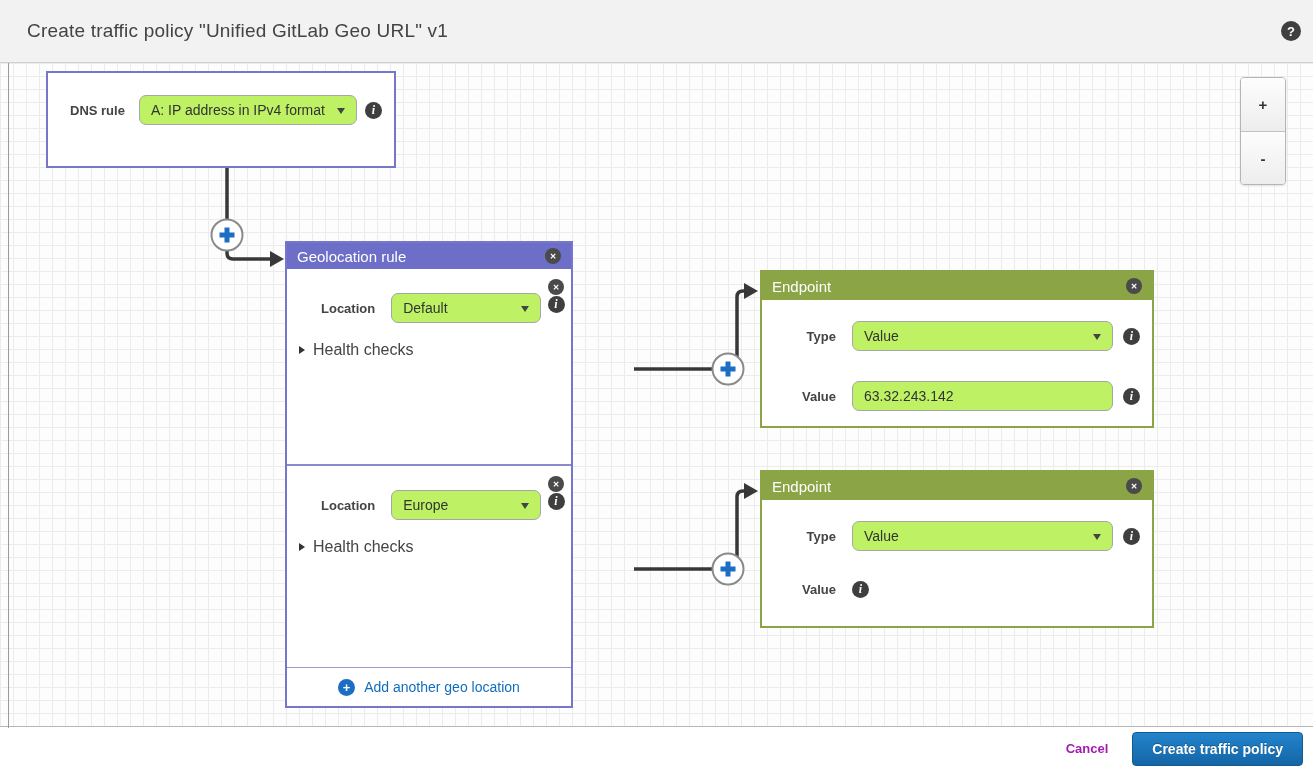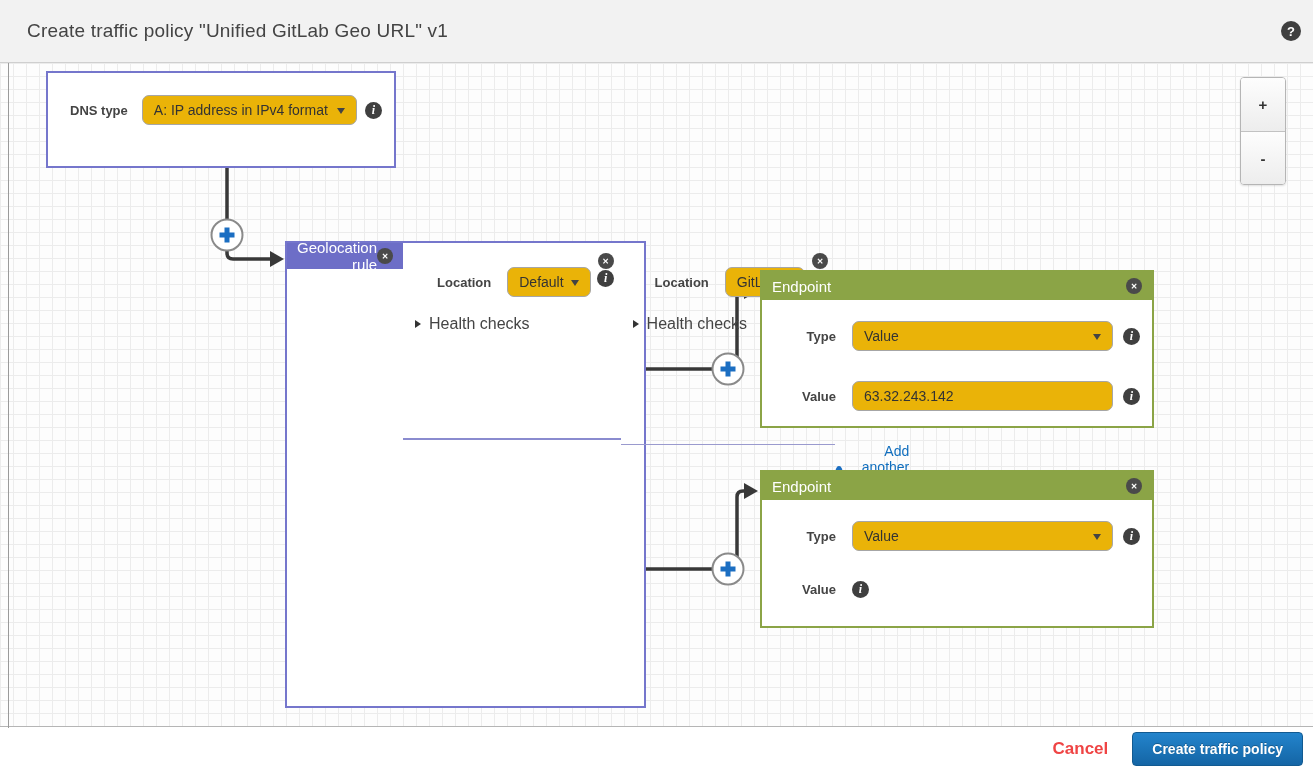--- a/index.html
+++ b/index.html
@@ -32,21 +32,21 @@
   .node { position:absolute; background:#fff; }
   .node-header { height:26px; display:flex; align-items:center; padding:0 10px;
     color:#fff; font-size:15px; }
   .purple-box { border:2px solid #7576cc; }
   .purple-box .node-header { background:#6d6ec7; }
   .green-box  { border:2px solid #8ba446; }
   .green-box  .node-header { background:#8ba446; height:28px; }
   .spacer { flex:1; }
 
   
-  .field { position:relative; background:#eab308; border:1px solid #a6a6a6;
+  .field { position:relative; background:#bef264; border:1px solid #a6a6a6;
     border-radius:7px; height:30px; display:flex; align-items:center;
     padding:0 26px 0 11px; font-size:14px; color:#333; cursor:pointer; }
   .field input { border:0; outline:0; width:100%; font-size:14px; color:#333;
     font-family:inherit; background:transparent; }
   .caret { position:absolute; right:11px; top:50%; margin-top:-2px; width:0; height:0;
     border-left:4.5px solid transparent; border-right:4.5px solid transparent;
     border-top:6px solid #444; }
   .lbl { font-size:13px; font-weight:bold; color:#444; }
 
   .info-circle { flex:none; width:17px; height:17px; border-radius:50%; background:#3f3f3f;
@@ -56,22 +56,22 @@
     color:#fff; display:flex; align-items:center; justify-content:center;
     font-size:8px; font-weight:bold; cursor:pointer; }
 
   
   .start-point { left:46px; top:8px; width:350px; height:97px; }
   .sp-body { display:flex; align-items:center; padding:22px 12px 0 22px; }
   .sp-body .lbl { margin-right:14px; }
   .sp-body .field { flex:1; margin-right:8px; }
 
   
-  .geo-rule { left:285px; top:178px; width:361px; height:467px; display:flex;
-    flex-direction:row;text-align:right; }
+  .geo-rule { left:285px; top:178px; width:288px; height:467px; display:flex;
+    flex-direction:column;text-align:right; }
   .geo-section { position:relative; }
   .geo-section-1 { height:197px; border-bottom:2px solid #8a8bcf; }
   .geo-section-2 { height:202px; border-bottom:1px solid #9a9ace; }
   .section-icons { position:absolute; top:10px; right:5px; width:20px;
     display:flex; flex-direction:column; align-items:center; gap:1px; }
   .loc-row { display:flex; align-items:center; padding:24px 30px 0 34px; }
   .loc-row .lbl { margin-right:16px; }
   .loc-row .field { flex:1; }
   .health-row { position:absolute; left:12px; top:72px; display:flex;
     align-items:center; cursor:pointer; }
@@ -101,21 +101,21 @@
     border:1px solid #b5b5b5; border-radius:4px; overflow:hidden;
     box-shadow:0 1px 2px rgba(0,0,0,.12); }
   .zoom-btn { height:53px; background:linear-gradient(#fdfdfd,#ededed);
     display:flex; align-items:center; justify-content:center; font-size:15px;
     font-weight:bold; color:#333; cursor:pointer; }
   .zoom-btn + .zoom-btn { border-top:1px solid #c2c2c2; }
 
   
   .footer { height:43px; background:#fff; display:flex; align-items:center;
     justify-content:flex-end; gap:24px; padding-right:10px; }
-  .cancel-link { font-size:17px; font-weight:bold; color:#ef4444; cursor:pointer; }
+  .cancel-link { font-size:13px; font-weight:bold; color:#a21caf; cursor:pointer; }
   .btn-blue { background:linear-gradient(#2384cc,#1465a5); border:1px solid #125a91;
     border-radius:4px; color:#fff; font-size:14px; font-weight:bold;
     padding:8px 19px; cursor:pointer; font-family:inherit;
     text-shadow:0 -1px 0 rgba(0,0,0,.25); }
 </style>
 </head>
 <body>
 
 <div class="topbar">
   <span class="page-title">Create traffic policy "Unified GitLab Geo URL" v1</span>
@@ -149,21 +149,21 @@
       <path d="M 728 298.5 V 313.5 M 720.5 306 H 735.5" stroke="#1b6ec2" stroke-width="5"></path>
     </g>
     <g>
       <circle cx="728" cy="506" r="15.5" fill="#fff" stroke="#8a8a8a" stroke-width="2"></circle>
       <path d="M 728 498.5 V 513.5 M 720.5 506 H 735.5" stroke="#1b6ec2" stroke-width="5"></path>
     </g>
   </svg>
 
   <div class="node purple-box start-point">
     <div class="sp-body">
-      <span class="lbl">DNS type</span>
+      <span class="lbl">DNS rule</span>
       <div class="field">
         <span>A: IP address in IPv4 format</span>
         <span class="caret"></span>
       </div>
       <span class="info-circle">i</span>
     </div>
   </div>
 
   <div class="node purple-box geo-rule">
     <div class="node-header">
@@ -191,21 +191,21 @@
     </div>
 
     <div class="geo-section geo-section-2">
       <div class="section-icons">
         <span class="x-circle">✕</span>
         <span class="info-circle">i</span>
       </div>
       <div class="loc-row">
         <span class="lbl">Location</span>
         <div class="field">
-          <span>GitLab</span>
+          <span>Europe</span>
           <span class="caret"></span>
         </div>
       </div>
       <div class="health-row">
         <span class="tri-right"></span>
         <span class="health-label">Health checks</span>
       </div>
     </div>
 
     <div class="geo-footer">

